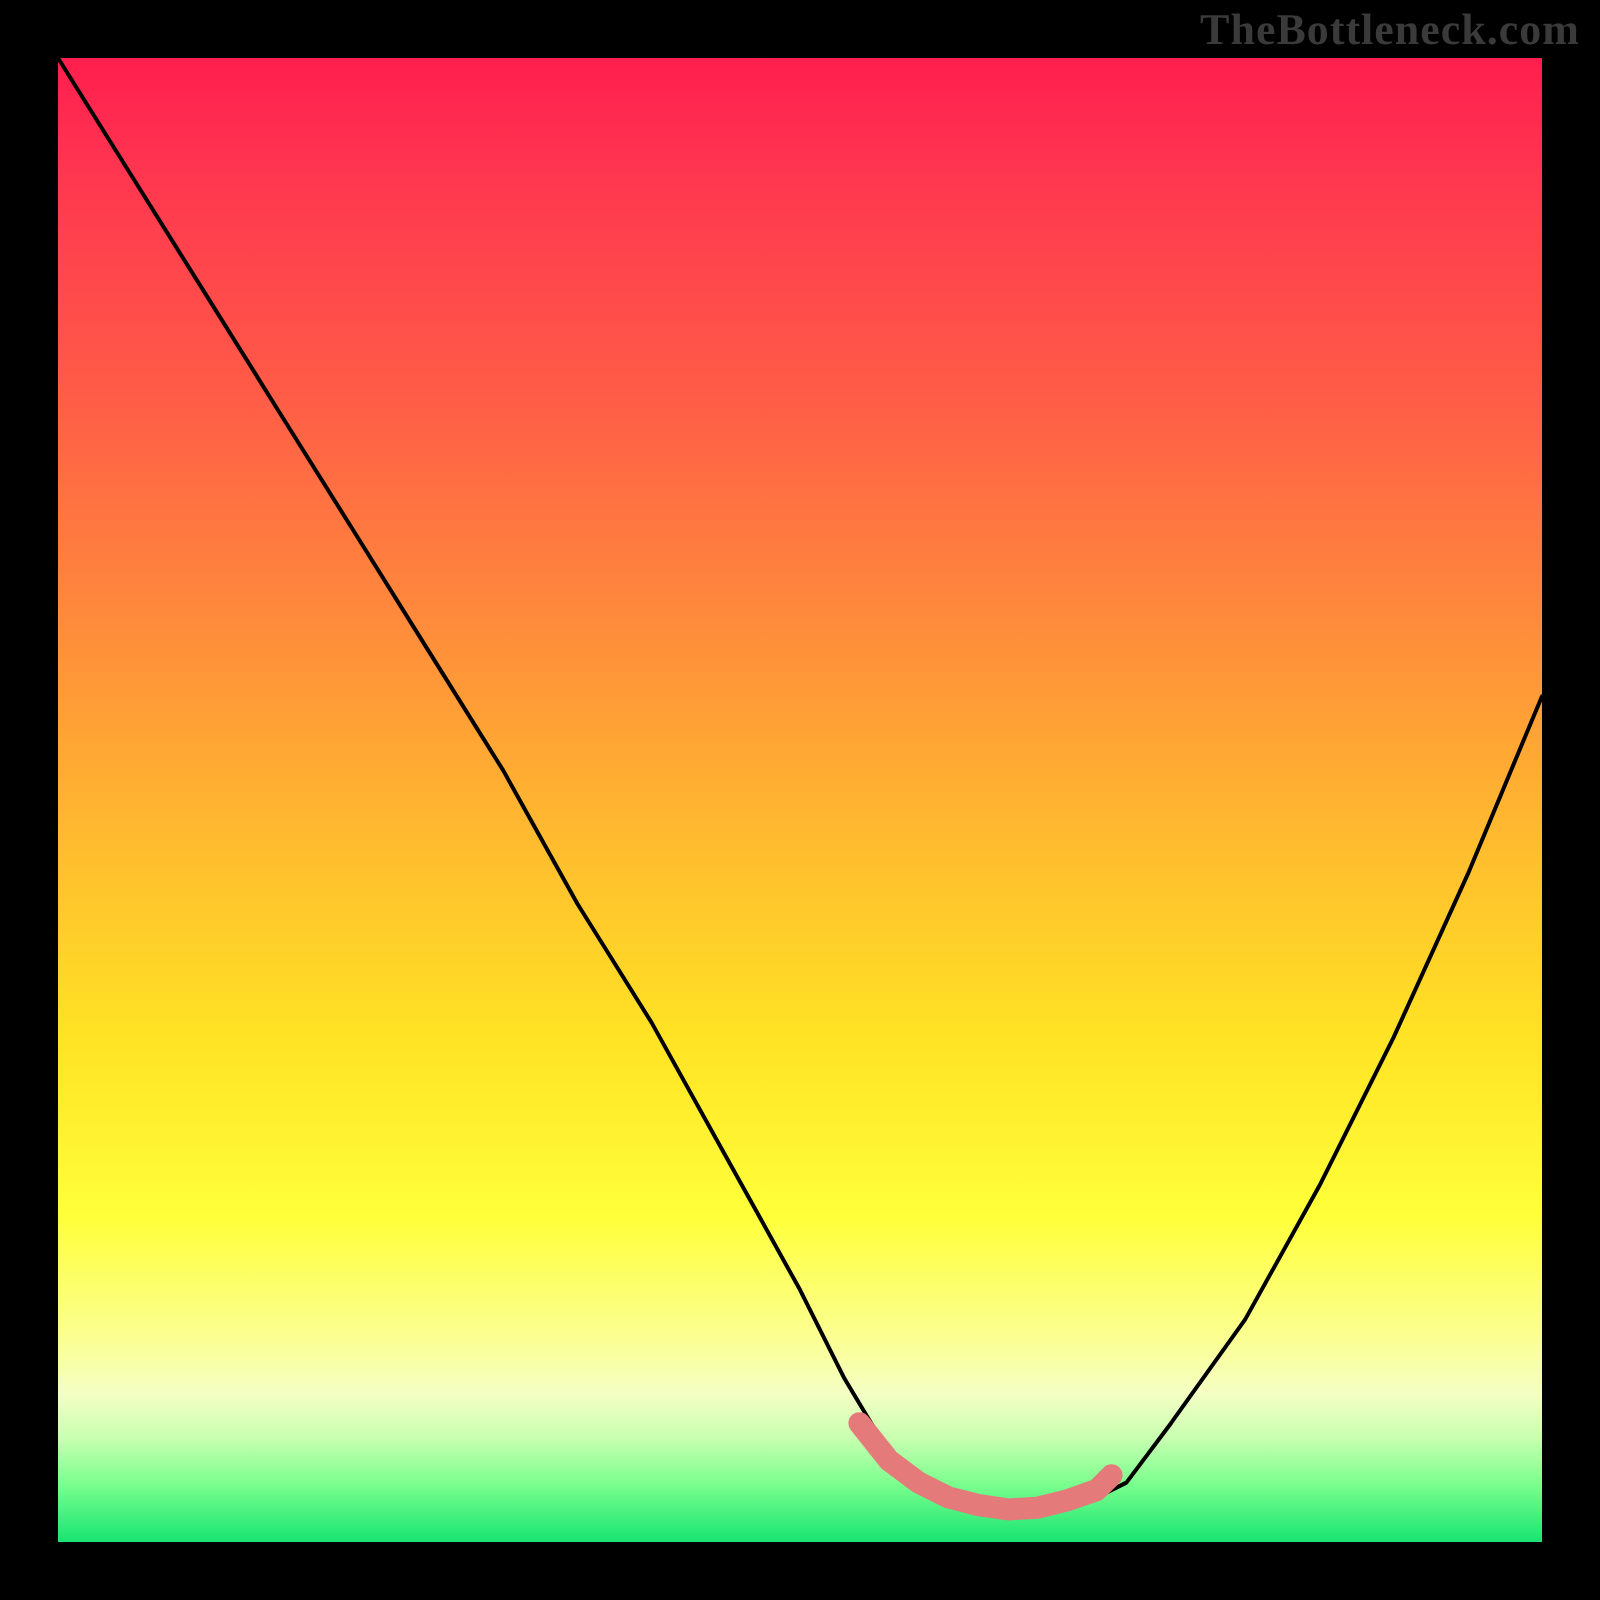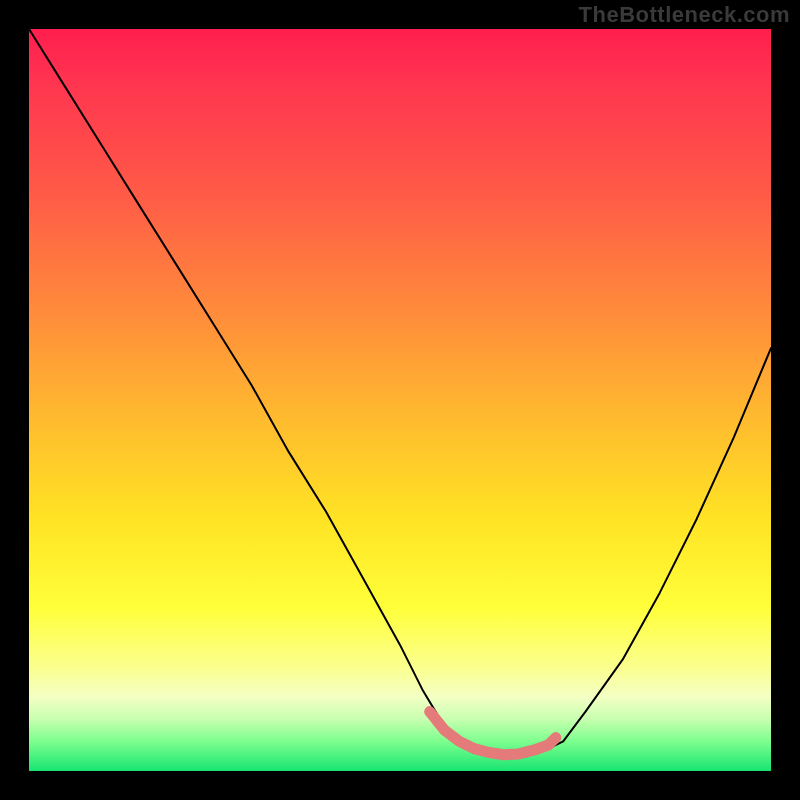--- a/index.html
+++ b/index.html
@@ -9,20 +9,21 @@
     height: 800px;
     background: #000;
     overflow: hidden;
     font-family: Arial, Helvetica, sans-serif;
   }
   .frame {
     position: relative;
     width: 800px;
     height: 800px;
     background: #000;
+    font-family: Liberation Serif, serif;
   }
   .watermark {
     position: absolute;
     top: 2px;
     right: 10px;
     color: #3a3a3a;
     font-size: 22px;
     font-weight: 600;
     letter-spacing: 0.5px;
     user-select: none;

